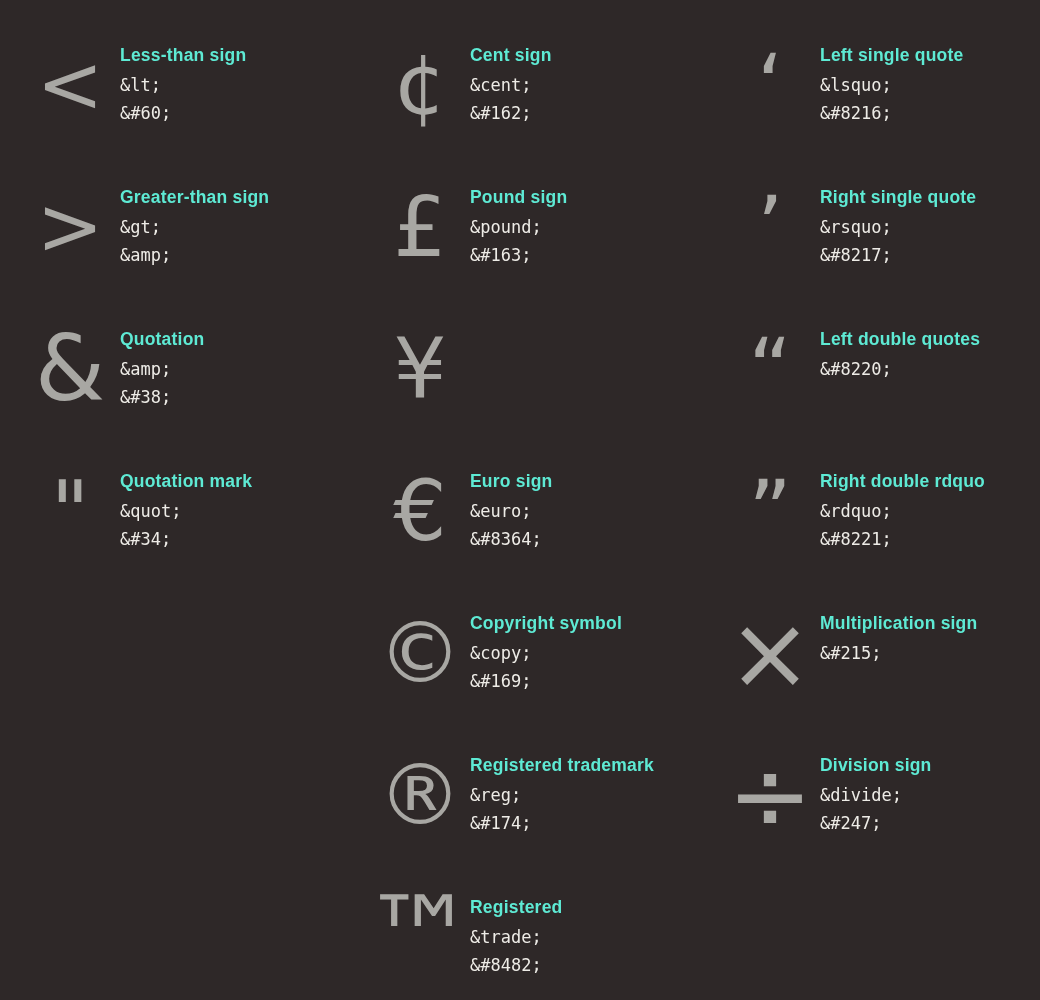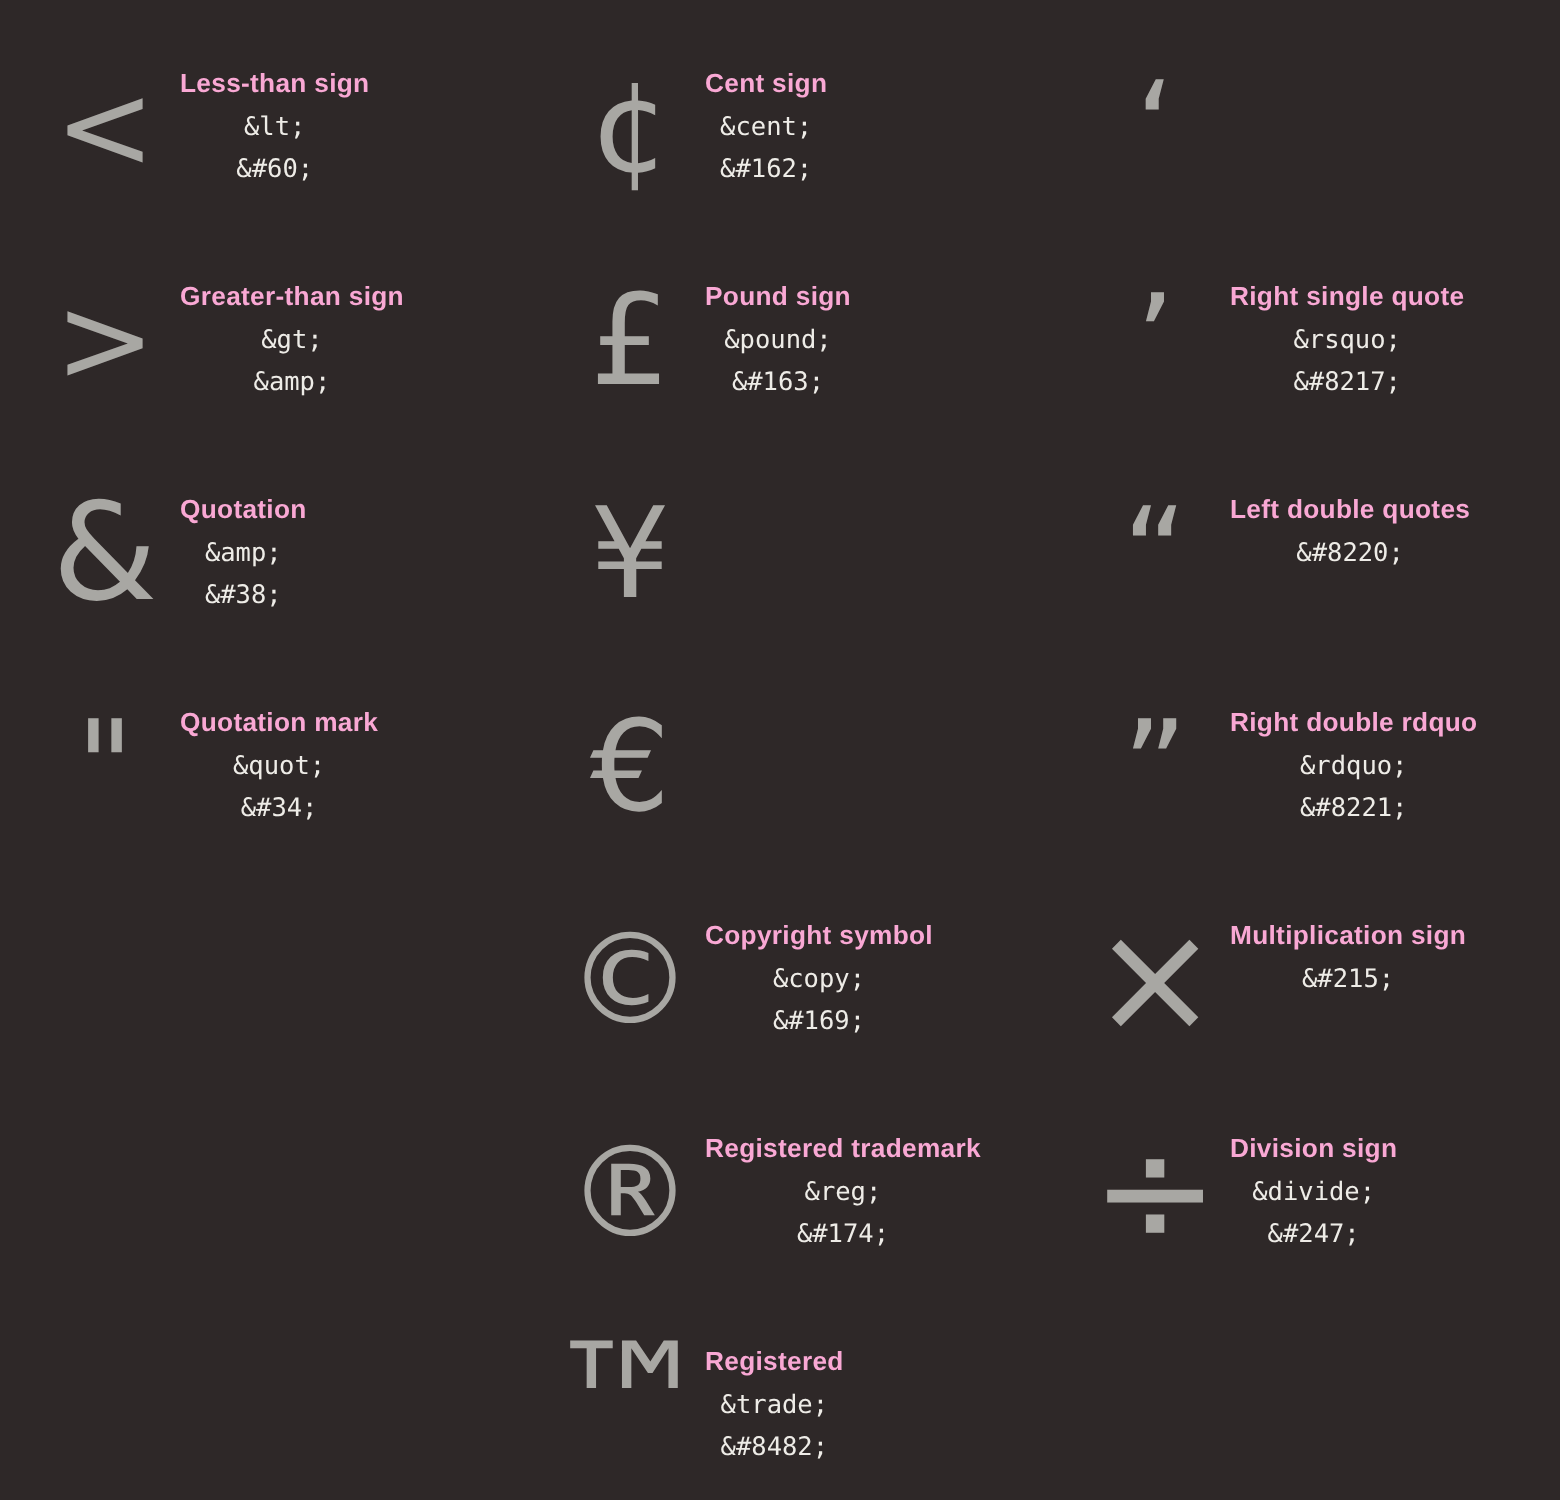--- a/index.html
+++ b/index.html
@@ -52,34 +52,33 @@
   .sym-quot    { font-size: 84px; }
   .sym-cur     { font-size: 84px; }
   .sym-circle  { font-size: 84px; }
   .sym-tm      { font-size: 112px; }
   .sym-sq      { font-size: 84px; }
   .sym-math    { font-size: 102px; }
   .text-block {
     padding-top: 14px;
   }
   .title {
-    color: #f9a8d4;
+    color: #5eead4;
     font-size: 17.5px;
     font-weight: bold;
     line-height: 22px;
     margin: 0 0 5px 0;
     letter-spacing: 0.2px;
   }
   .code {
     font-family: "DejaVu Sans Mono", monospace;
     color: #eeece7;
     font-size: 17px;
     line-height: 28px;
     white-space: pre;
-    text-align: center;
   }
 </style>
 </head>
 <body>
 
 <div class="sheet">
 
   <div class="col col-1">
 
     <div class="item">
@@ -155,20 +154,25 @@
     <div class="item">
       <div class="symbol-box">
         <span class="symbol sym-cur">¥</span>
       </div>
     </div>
 
     <div class="item">
       <div class="symbol-box">
         <span class="symbol sym-cur">€</span>
       </div>
+      <div class="text-block">
+        <div class="title">Euro sign</div>
+        <div class="code">&amp;euro;</div>
+        <div class="code">&amp;#8364;</div>
+      </div>
     </div>
 
     <div class="item">
       <div class="symbol-box">
         <span class="symbol sym-circle">©</span>
       </div>
       <div class="text-block">
         <div class="title">Copyright symbol</div>
         <div class="code">&amp;copy;</div>
         <div class="code">&amp;#169;</div>
@@ -198,20 +202,25 @@
     </div>
 
   </div>
 
   <div class="col col-3">
 
     <div class="item">
       <div class="symbol-box">
         <span class="symbol sym-sq">‘</span>
       </div>
+      <div class="text-block">
+        <div class="title">Left single quote</div>
+        <div class="code">&amp;lsquo;</div>
+        <div class="code">&amp;#8216;</div>
+      </div>
     </div>
 
     <div class="item">
       <div class="symbol-box">
         <span class="symbol sym-sq">’</span>
       </div>
       <div class="text-block">
         <div class="title">Right single quote</div>
         <div class="code">&amp;rsquo;</div>
         <div class="code">&amp;#8217;</div>

